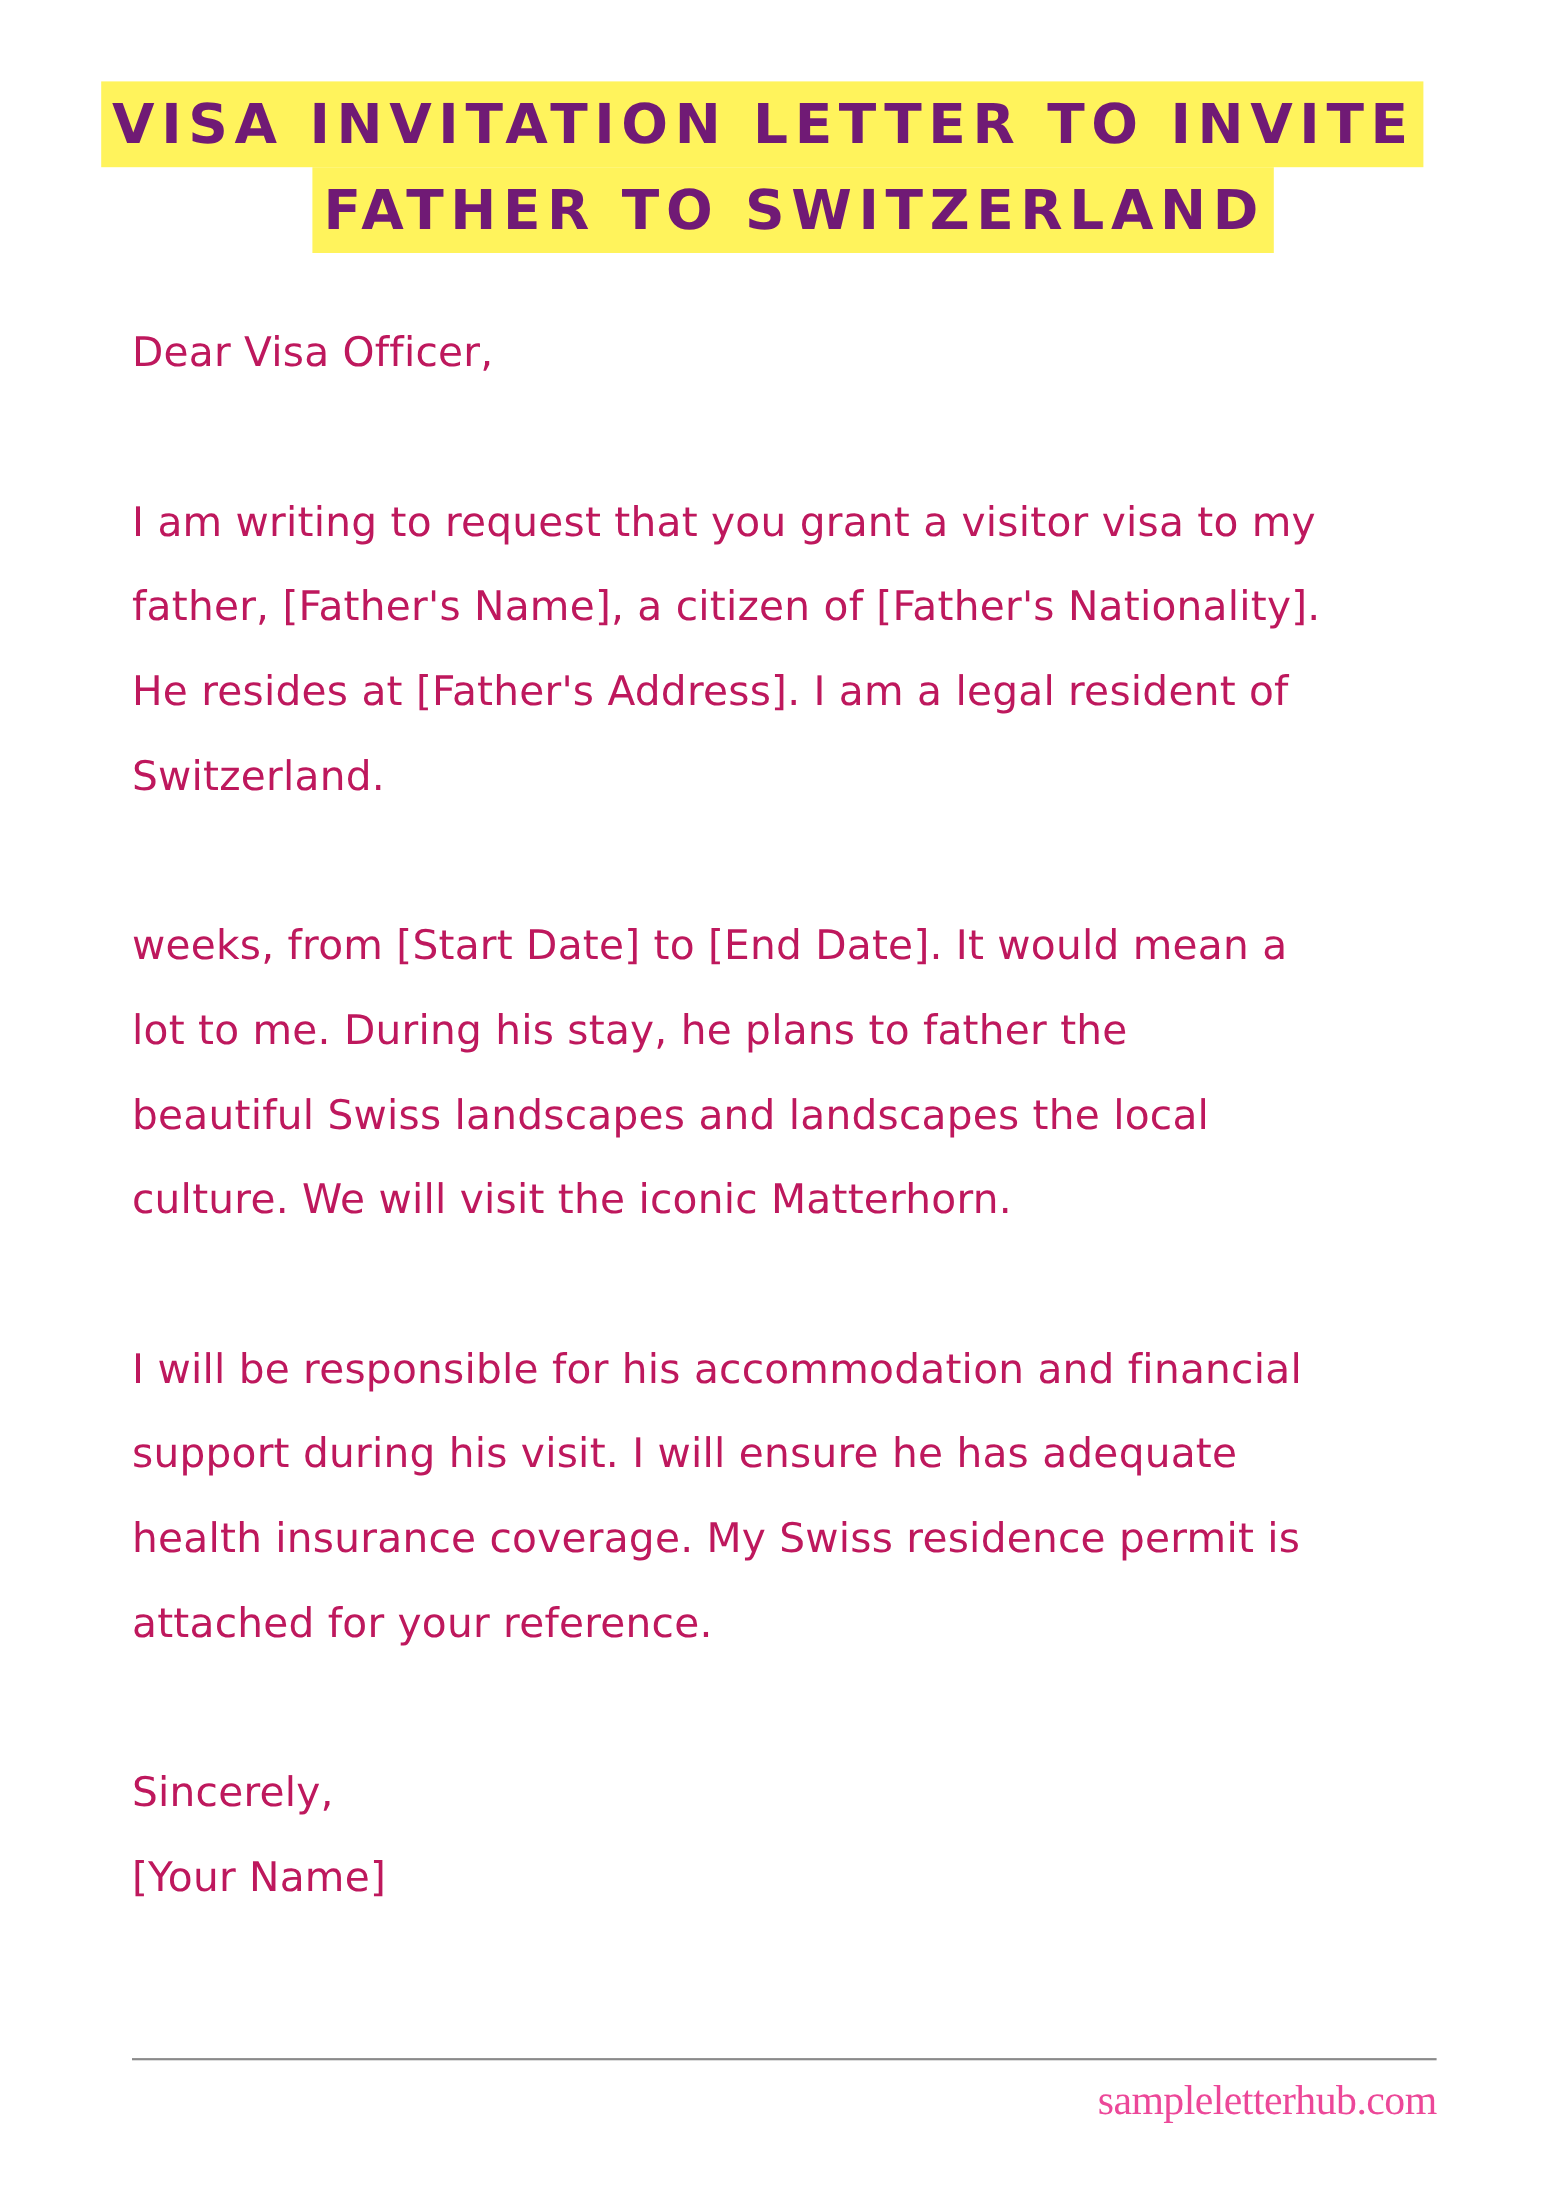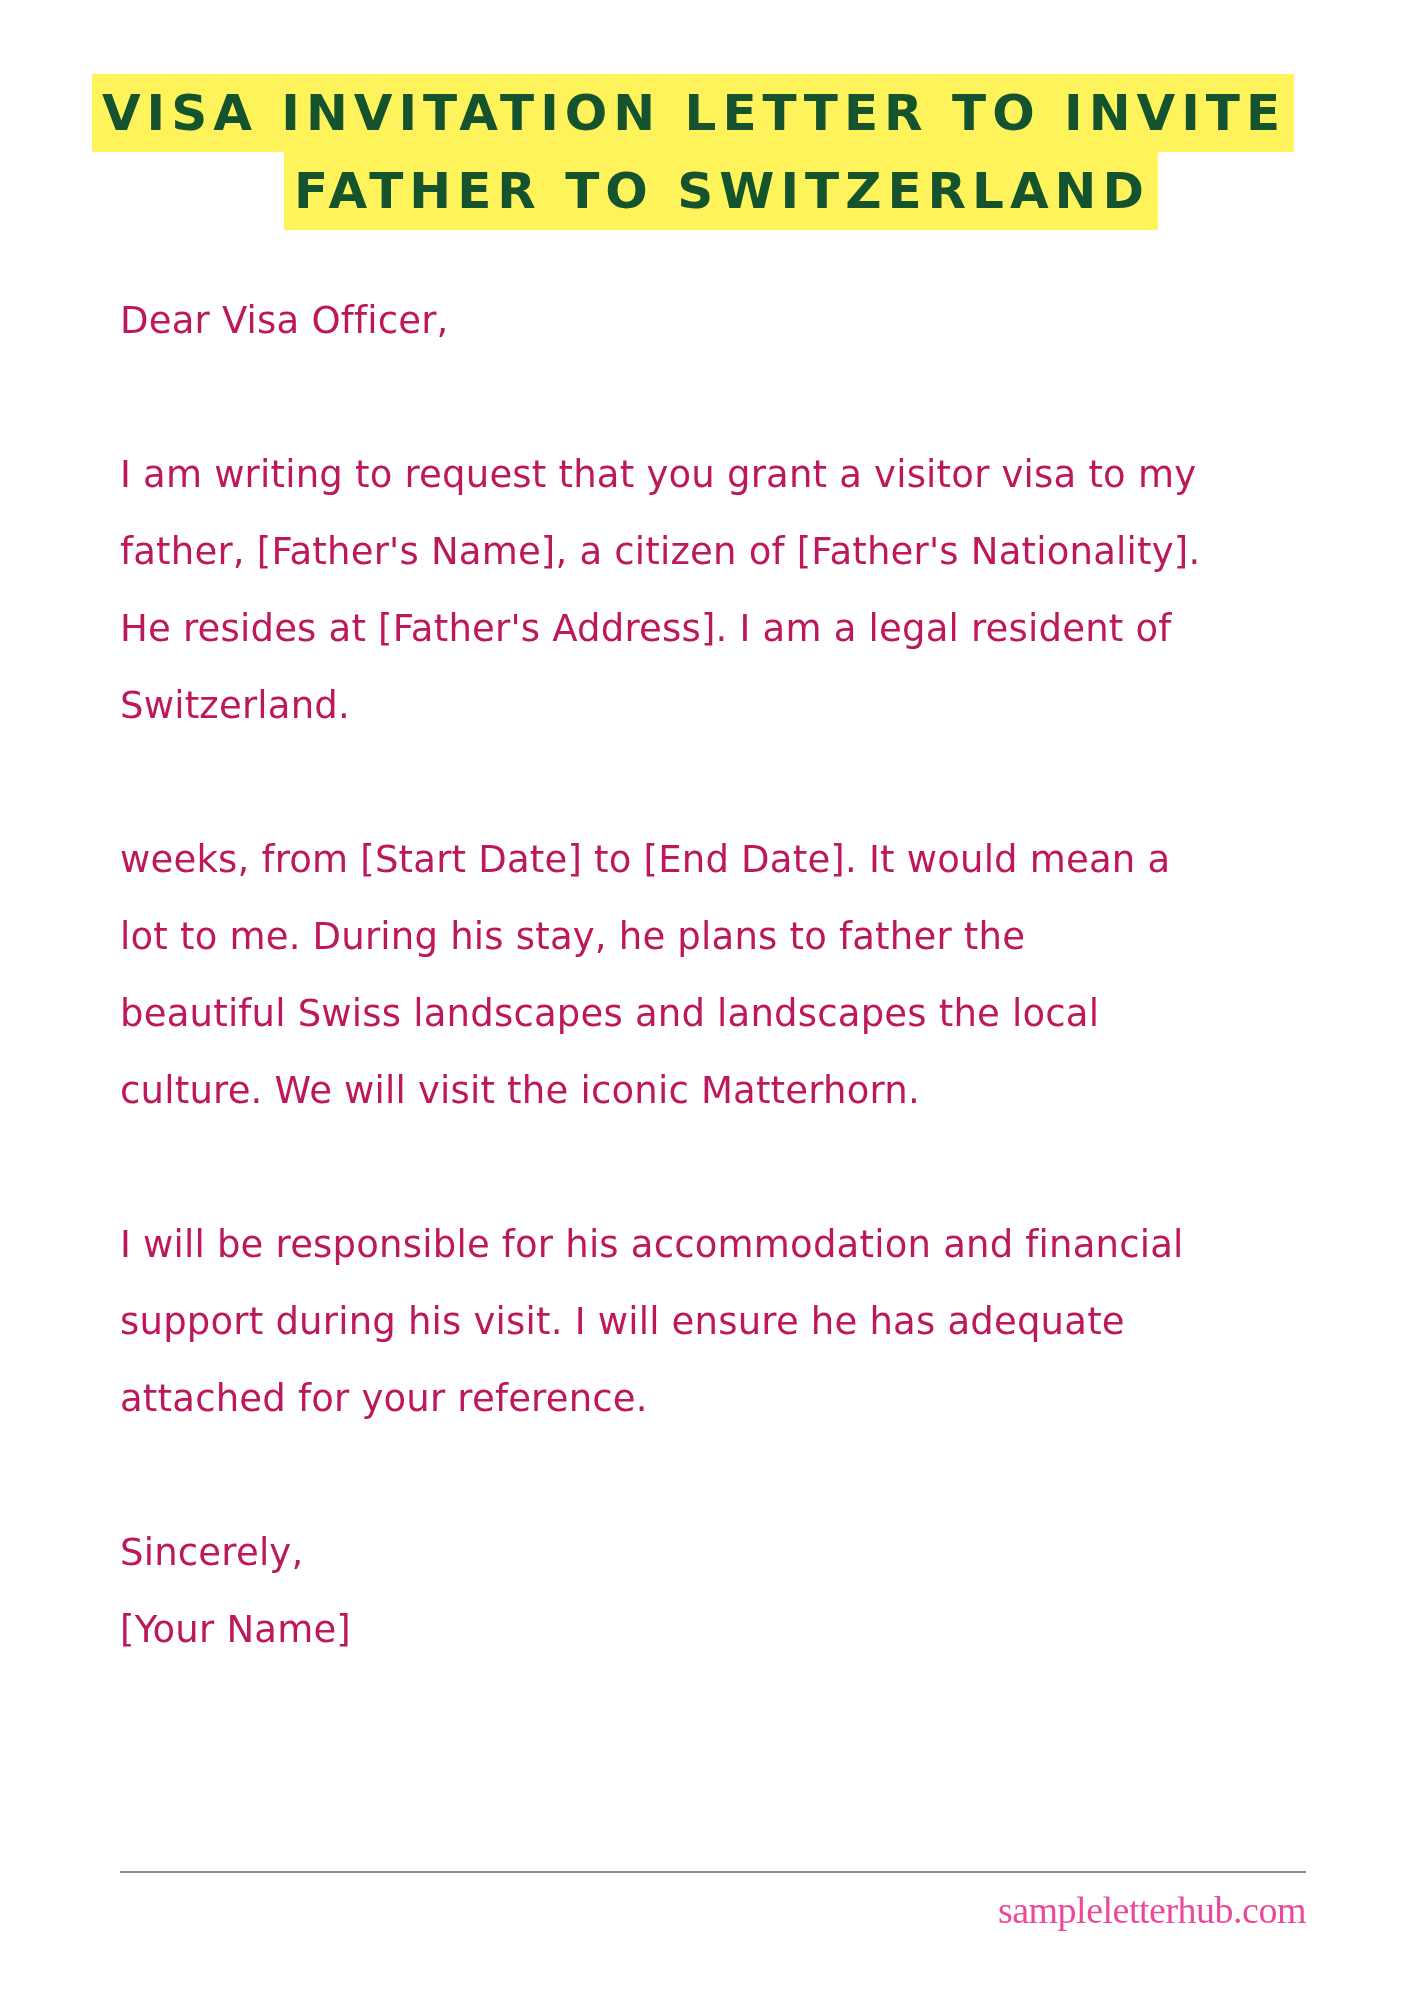--- a/index.html
+++ b/index.html
@@ -13,21 +13,21 @@
     }
     .title-line {
       display: inline-block;
       background: #FFF35C;
       font-family: "DejaVu Sans", sans-serif;
       font-weight: 700;
       font-size: 50px;
       letter-spacing: 6px;
       line-height: 74px;
       padding: 2px 8px 2px 10px;
-      color: #14532d;
+      color: #701a75;
     }
     .title-line.l1 { margin-left: -28px; }
     .title-line.l2 { margin-top: 0; margin-left: 28px; }
     .body {
       position: absolute; left: 120px; top: 282px; width: 1240px;
       font-family: "DejaVu Sans", sans-serif;
       font-size: 37px;
       line-height: 77px;
       color: #be185d;
       letter-spacing: 0.2px;
@@ -68,20 +68,21 @@
     <p>weeks, from [Start Date] to [End Date]. It would mean a</p>
     <p>lot to me. During his stay, he plans to father the</p>
     <p>beautiful Swiss landscapes and landscapes the local</p>
     <p>culture. We will visit the iconic Matterhorn.</p>
   </div>
   <div class="gap"></div>
 
   <div>
     <p>I will be responsible for his accommodation and financial</p>
     <p>support during his visit. I will ensure he has adequate</p>
+    <p>health insurance coverage. My Swiss residence permit is</p>
     <p>attached for your reference.</p>
   </div>
   <div class="gap"></div>
 
   <p>Sincerely,</p>
   <p>[Your Name]</p>
 </div>
 
 <div class="divider"></div>
 <div class="footer">sampleletterhub.com</div>

